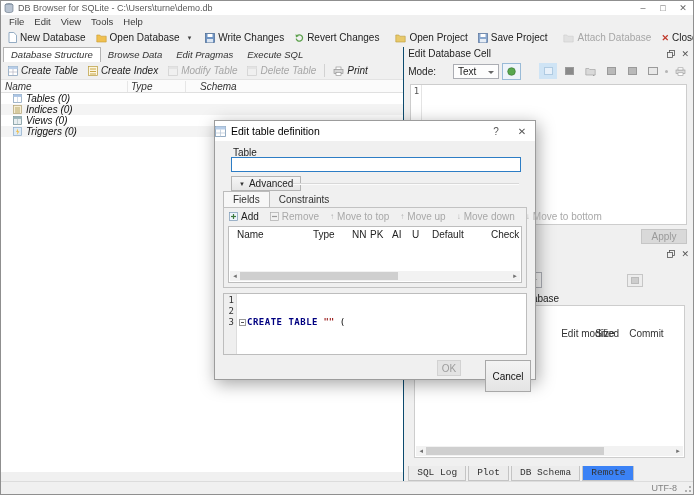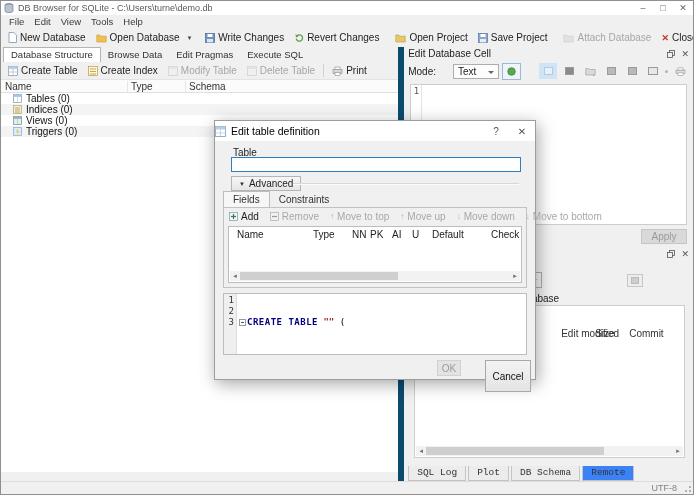--- a/index.html
+++ b/index.html
@@ -25,38 +25,38 @@
   .toolbar { height:19px; display:flex; align-items:center; padding-left:2px; flex:0 0 auto; }
   .tbtn { display:flex; align-items:center; gap:3px; padding:2px 5px; font-size:10px; color:#222; white-space:nowrap; }
   .tbtn.disabled { color:#a6a6a6; }
   .tbtn.disabled svg { opacity:.45; filter:grayscale(1); }
   .ddarrow { font-size:7px; color:#444; padding:0 3px; }
   .tsep { width:1px; height:13px; background:#d2d2d2; margin:0 3px; }
   .redx { color:#c0392b; font-weight:bold; font-size:9px; }
 
   
   .mainrow { flex:1; display:flex; min-height:0; }
-  .left-pane { width:438px; display:flex; flex-direction:column; border-right:6px solid #0c4a6e;
-               padding-bottom:9px; min-height:0; }
+  .left-pane { width:438px; display:flex; flex-direction:column; border-right:1px solid #0c4a6e;
+               padding-bottom:9px; min-height:0;font-style:italic; }
   .right-pane { flex:1; display:flex; flex-direction:column; min-height:0; background:#f0f0f0; }
 
   
   .maintabs { height:15px; display:flex; align-items:flex-end; padding-left:2px; flex:0 0 auto; }
   .mtab { padding:1px 7px 2px 7px; font-size:9.5px; color:#333; white-space:nowrap; }
   .mtab.active { background:#fff; border:1px solid #b4b4b4; border-bottom:none; }
 
   
   .structbar { height:17px; display:flex; align-items:center; padding-left:2px; flex:0 0 auto; }
 
   
   .tree-header { height:14px; background:#fbfbfb; border-top:1px solid #e3e3e3; border-bottom:1px solid #e0e0e0;
                  display:flex; align-items:center; font-size:10px; color:#333; flex:0 0 auto; }
   .th-name { width:126px; padding-left:4px; }
   .th-type { width:58px; border-left:1px solid #e6e6e6; padding-left:3px; }
-  .th-schema { flex:1; border-left:1px solid #e6e6e6; padding-left:3px; }
+  .th-schema { flex:1; border-left:1px solid #e6e6e6; padding-left:14px; }
   .tree { flex:1; background:#fff; overflow:hidden; }
   .trow { height:11px; display:flex; align-items:center; padding-left:12px; gap:4px; font-size:10px; color:#111; }
   .trow.alt { background:#f4f4f4; }
 
   
   .dock-header { height:13px; display:flex; align-items:center; padding:0 4px; font-size:10px; color:#222; flex:0 0 auto; }
   .dock-icons { margin-left:auto; display:flex; align-items:center; gap:6px; }
   .dock-x { font-size:9px; color:#555; }
 
   .dock-top { height:200px; display:flex; flex-direction:column; flex:0 0 auto; }

